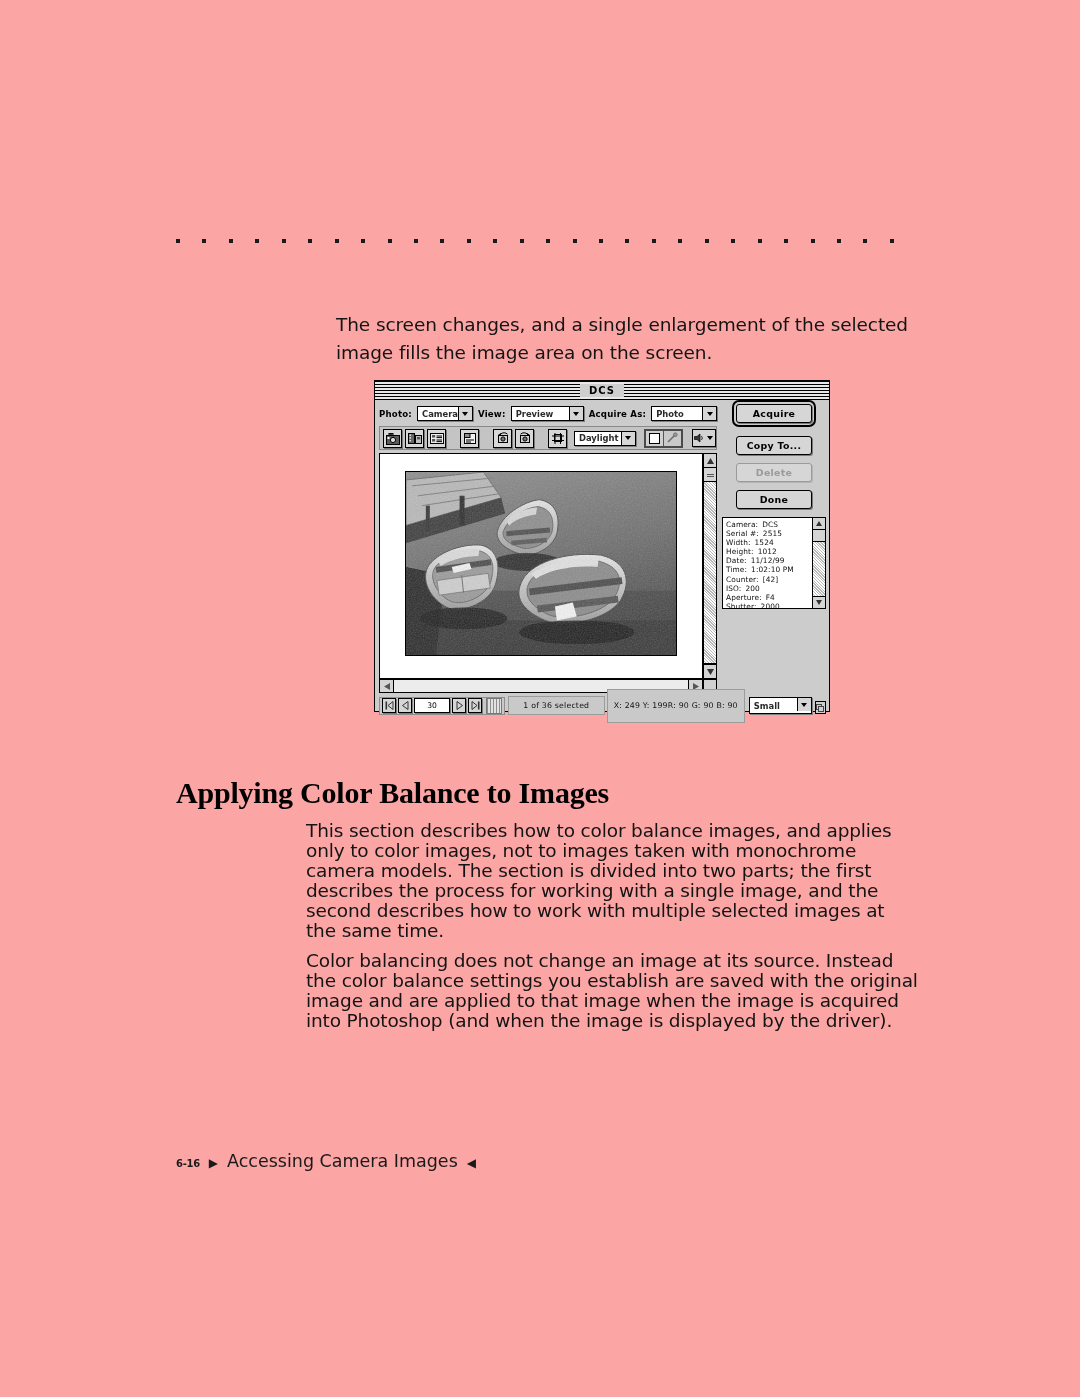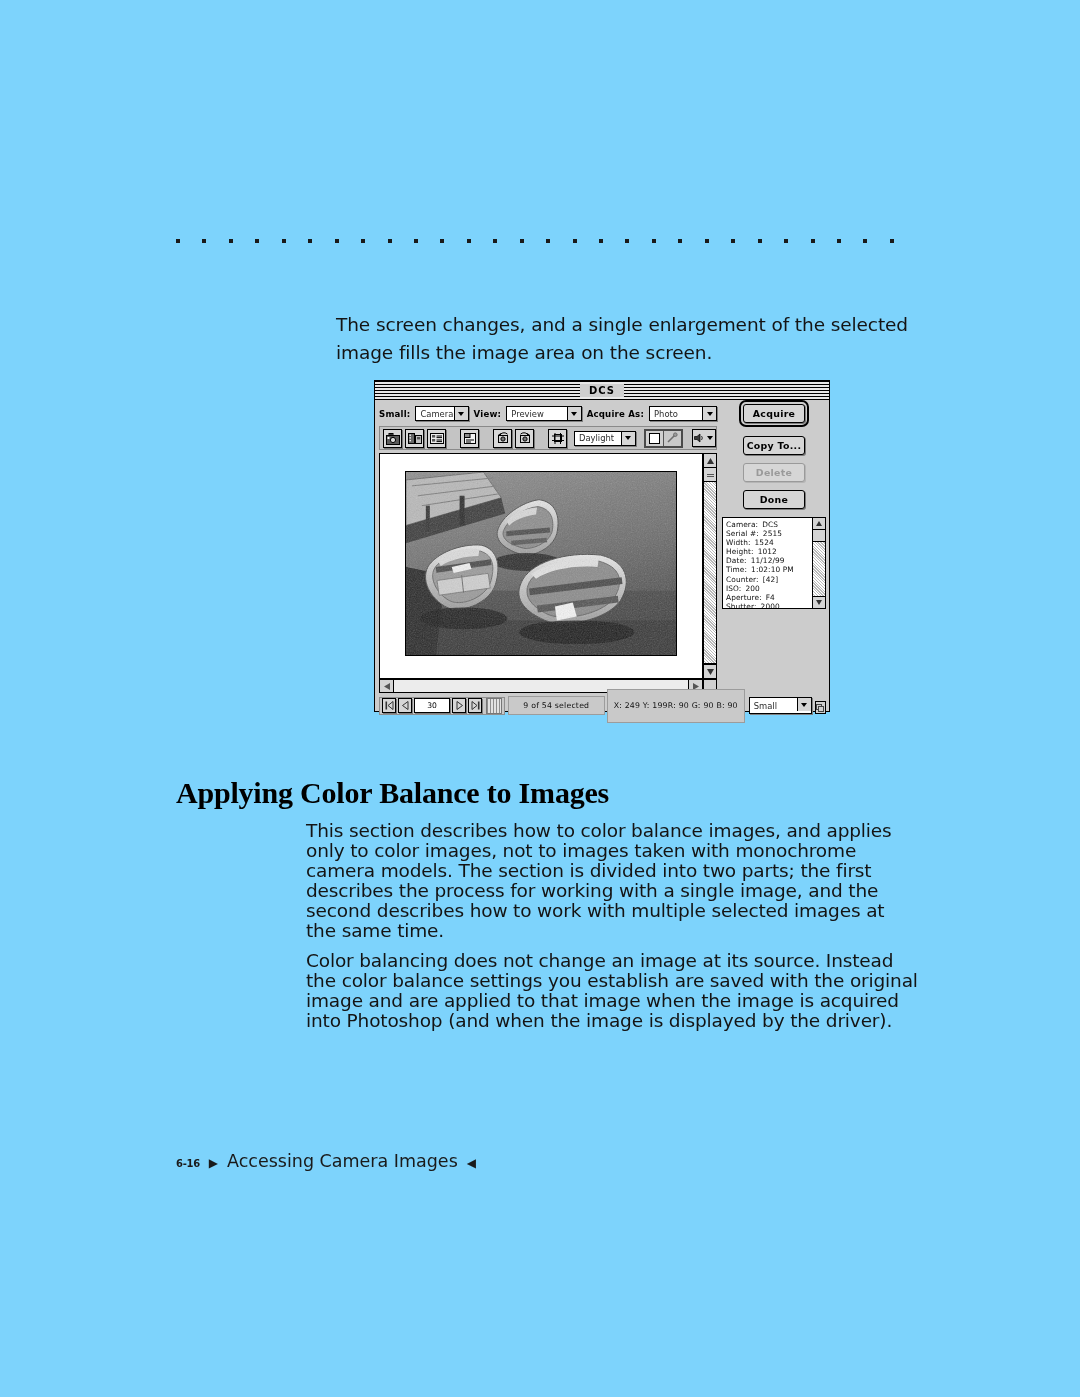--- a/index.html
+++ b/index.html
@@ -13,21 +13,21 @@
     position: relative;
     font-family: "Liberation Sans", sans-serif;
     color: #000;
     overflow: hidden;
   }
 
   
   .page {
     position: absolute;
     inset: 0;
-    background: #7dd3fc;
+    background: #fca5a5;
   }
 
   
   .dotted-rule {
     position: absolute;
     left: 176px;
     top: 238px;
     width: 718px;
     height: 5px;
     display: flex;
@@ -159,21 +159,21 @@
 
   .popup {
     display: inline-flex;
     align-items: center;
     height: 15px;
     background: #fff;
     border: 1px solid #000;
     box-shadow: 1px 1px 0 #808080;
     padding: 0 0 0 4px;
     box-sizing: border-box;
-    font-weight: normal;
+    font-weight: bold;
     font-size: 8.4px;
     position: relative;
   }
   .popup .pv {
     flex: 1;
     color: #2b2b2b;
     white-space: nowrap;
     overflow: hidden;
   }
   .popup .arrow {
@@ -357,21 +357,21 @@
   }
 
   
   .right-col {
     position: absolute;
     left: 347px;
     top: 4px;
     width: 104px;
   }
   .mbtn {
-    width: 62px;
+    width: 76px;
     margin: 0 auto 8px auto;
     height: 19px;
     background: #d6d6d6;
     border: 1px solid #000;
     border-radius: 3px;
     box-shadow: 1px 1px 0 #7a7a7a;
     display: flex; align-items: center; justify-content: center;
     font-size: 9.4px;
     font-weight: bold;
     letter-spacing: 0.3px;
@@ -553,21 +553,21 @@
 
   <div class="dcs-window">
 
     <div class="titlebar">
       <span class="title-text">DCS</span>
     </div>
 
     <div class="win-body">
 
       <div class="top-strip">
-        <span class="lbl">Small:</span>
+        <span class="lbl">Photo:</span>
         <span class="popup w-source">
           <span class="pv">Camera</span>
           <span class="arrow"></span>
         </span>
 
         <span class="lbl">View:</span>
         <span class="popup w-view">
           <span class="pv">Preview</span>
           <span class="arrow"></span>
         </span>
@@ -849,21 +849,21 @@
           </span>
           <span class="navbtn">
             <svg width="9" height="9" viewBox="0 0 9 9">
                 <path d="M1 0.5 L1 8.5 L6 4.5 Z" fill="none" stroke="#333"></path>
                 <rect x="6.9" y="0.5" width="1.6" height="8" fill="#333"></rect>
               </svg>
           </span>
           <span class="gridbtn"></span>
         </div>
 
-        <div class="status-cell cell-selected">9 of 54 selected</div>
+        <div class="status-cell cell-selected">1 of 36 selected</div>
 
         <div class="status-cell cell-coords">
           <span>X: 249 Y: 199</span>
           <span>R: 90 G: 90 B: 90</span>
         </div>
 
         <span class="popup w-small">
           <span class="pv">Small</span>
           <span class="arrow"></span>
         </span>

